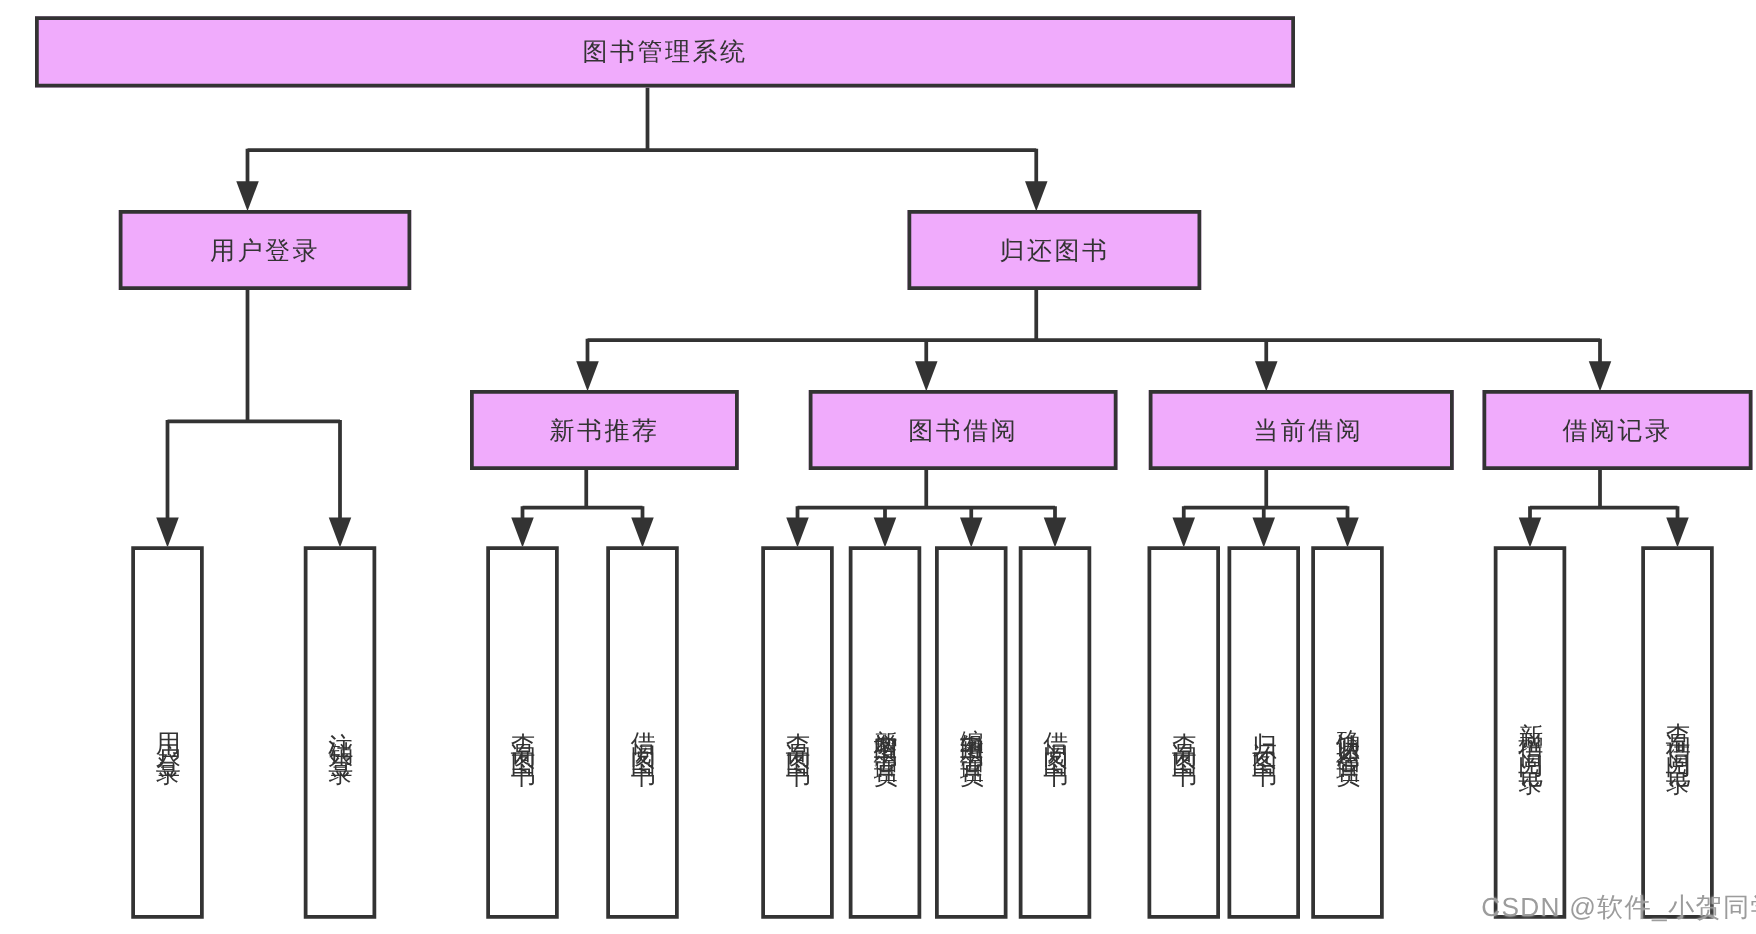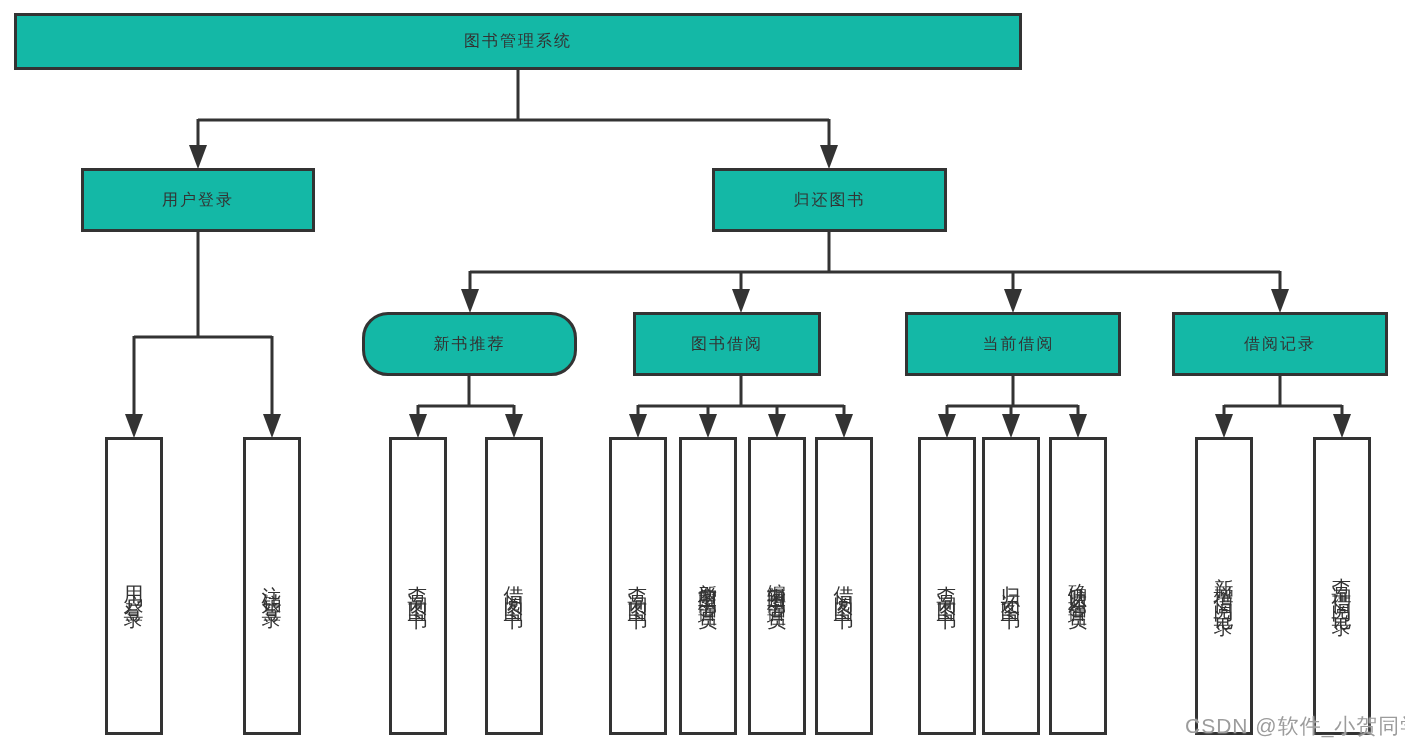--- a/index.html
+++ b/index.html
@@ -12,40 +12,41 @@
     overflow: hidden;
   }
   .connectors {
     position: absolute;
     left: 0; top: 0;
     width: 1405px; height: 747px;
   }
   .node {
     position: absolute;
     box-sizing: border-box;
-    background: #14b8a6;
+    background: #f0abfc;
     border: 3px solid #333333;
     color: #333333;
     display: flex;
     align-items: center;
     justify-content: center;
-    font-size: 16px;
+    font-size: 20px;
     letter-spacing: 2px;
     white-space: nowrap;
+    margin-left: 14px;
   }
   
   .n-root   { left: 14px;  top: 13px;  width: 1008px; height: 57px; }
   
   .n-l2a    { left: 81px;  top: 168px; width: 234px;  height: 64px; }
   .n-l2b    { left: 712px; top: 168px; width: 235px;  height: 64px; }
   
   .n-l3     { top: 312px;  height: 64px; }
-  .n-l3a    { left: 362px;  width: 215px; border-radius: 26px; }
-  .n-l3b    { left: 633px;  width: 188px; text-align: center; }
-  .n-l3c    { left: 905px;  width: 216px; padding-left: 11px; }
+  .n-l3a    { left: 362px;  width: 215px; }
+  .n-l3b    { left: 633px;  width: 247px; text-align: center; }
+  .n-l3c    { left: 905px;  width: 244px; padding-left: 11px; }
   .n-l3d    { left: 1172px; width: 216px; }
   
   .leaf {
     position: absolute;
     box-sizing: border-box;
     top: 437px;
     width: 58px;
     height: 298px;
     background: #ffffff;
     border: 3px solid #333333;

